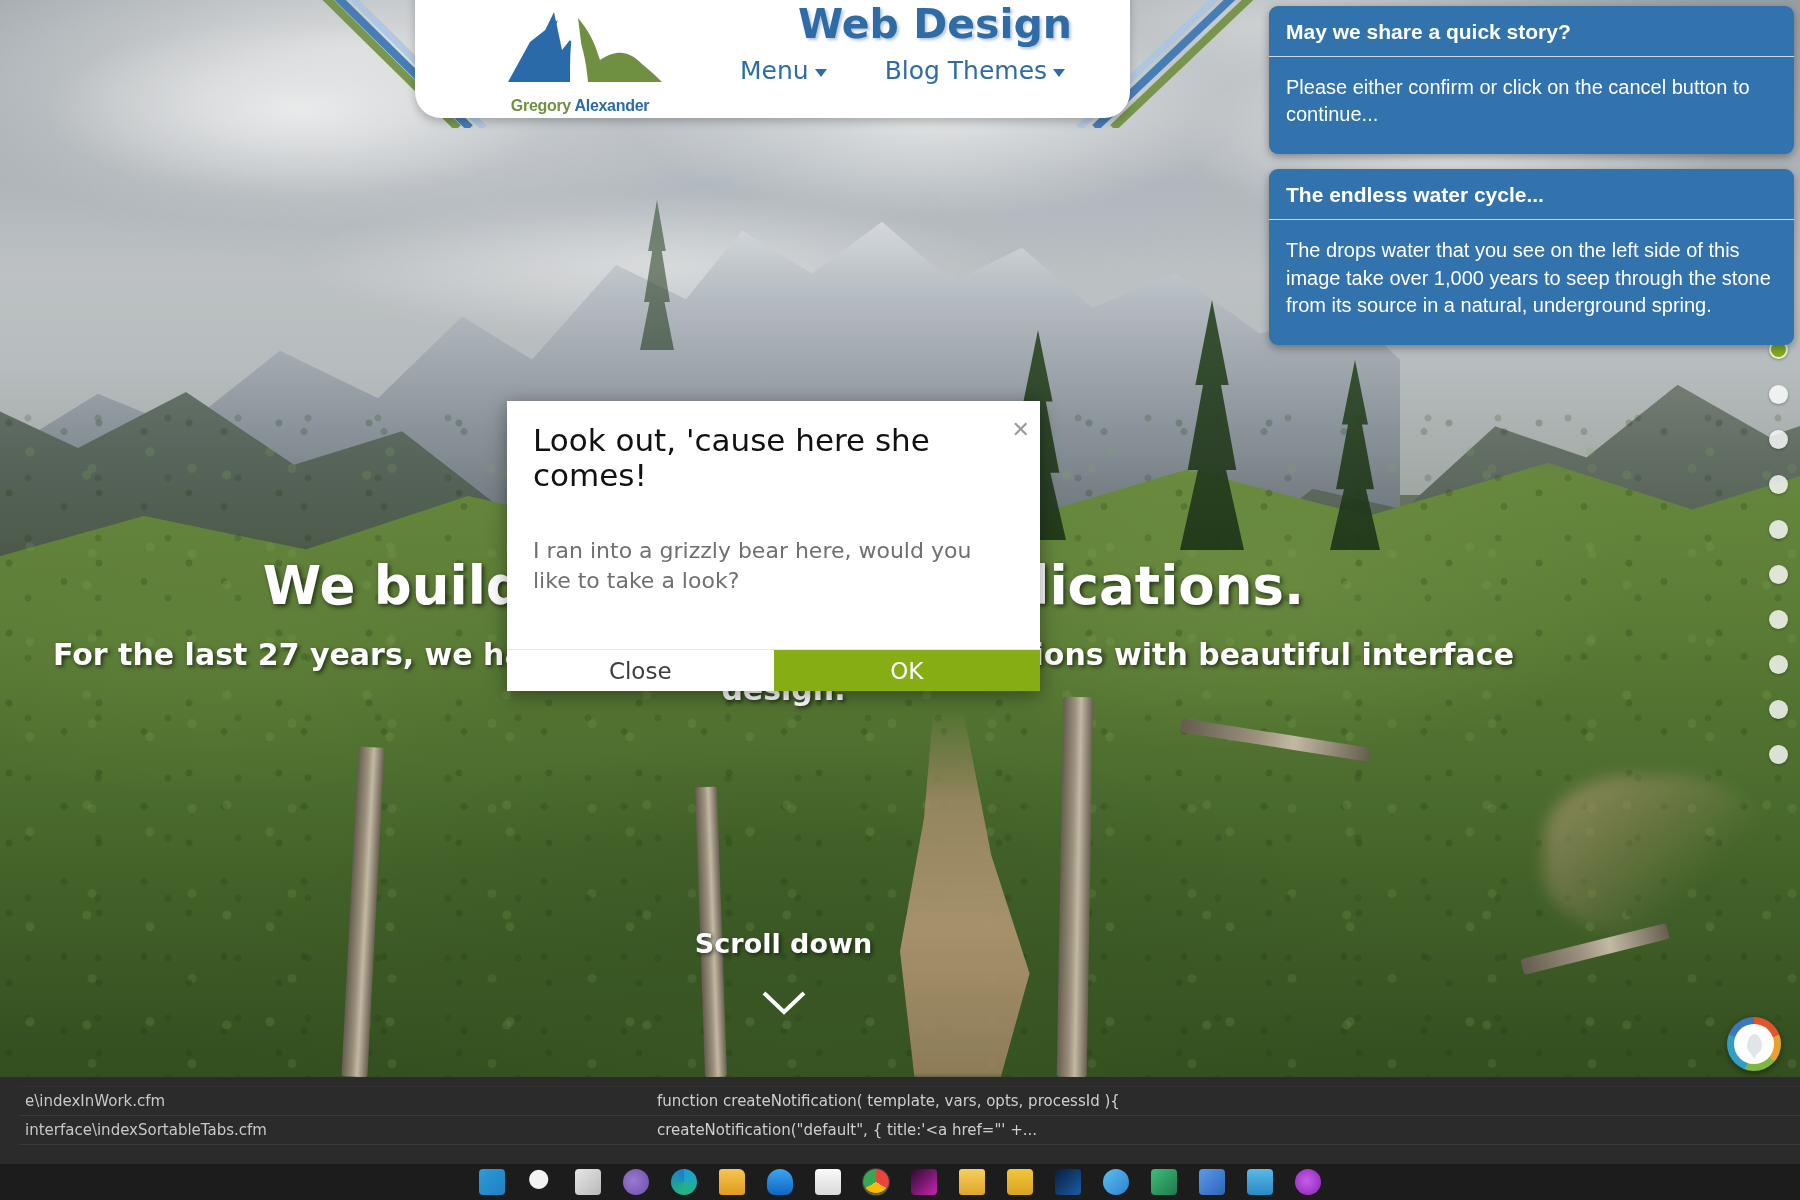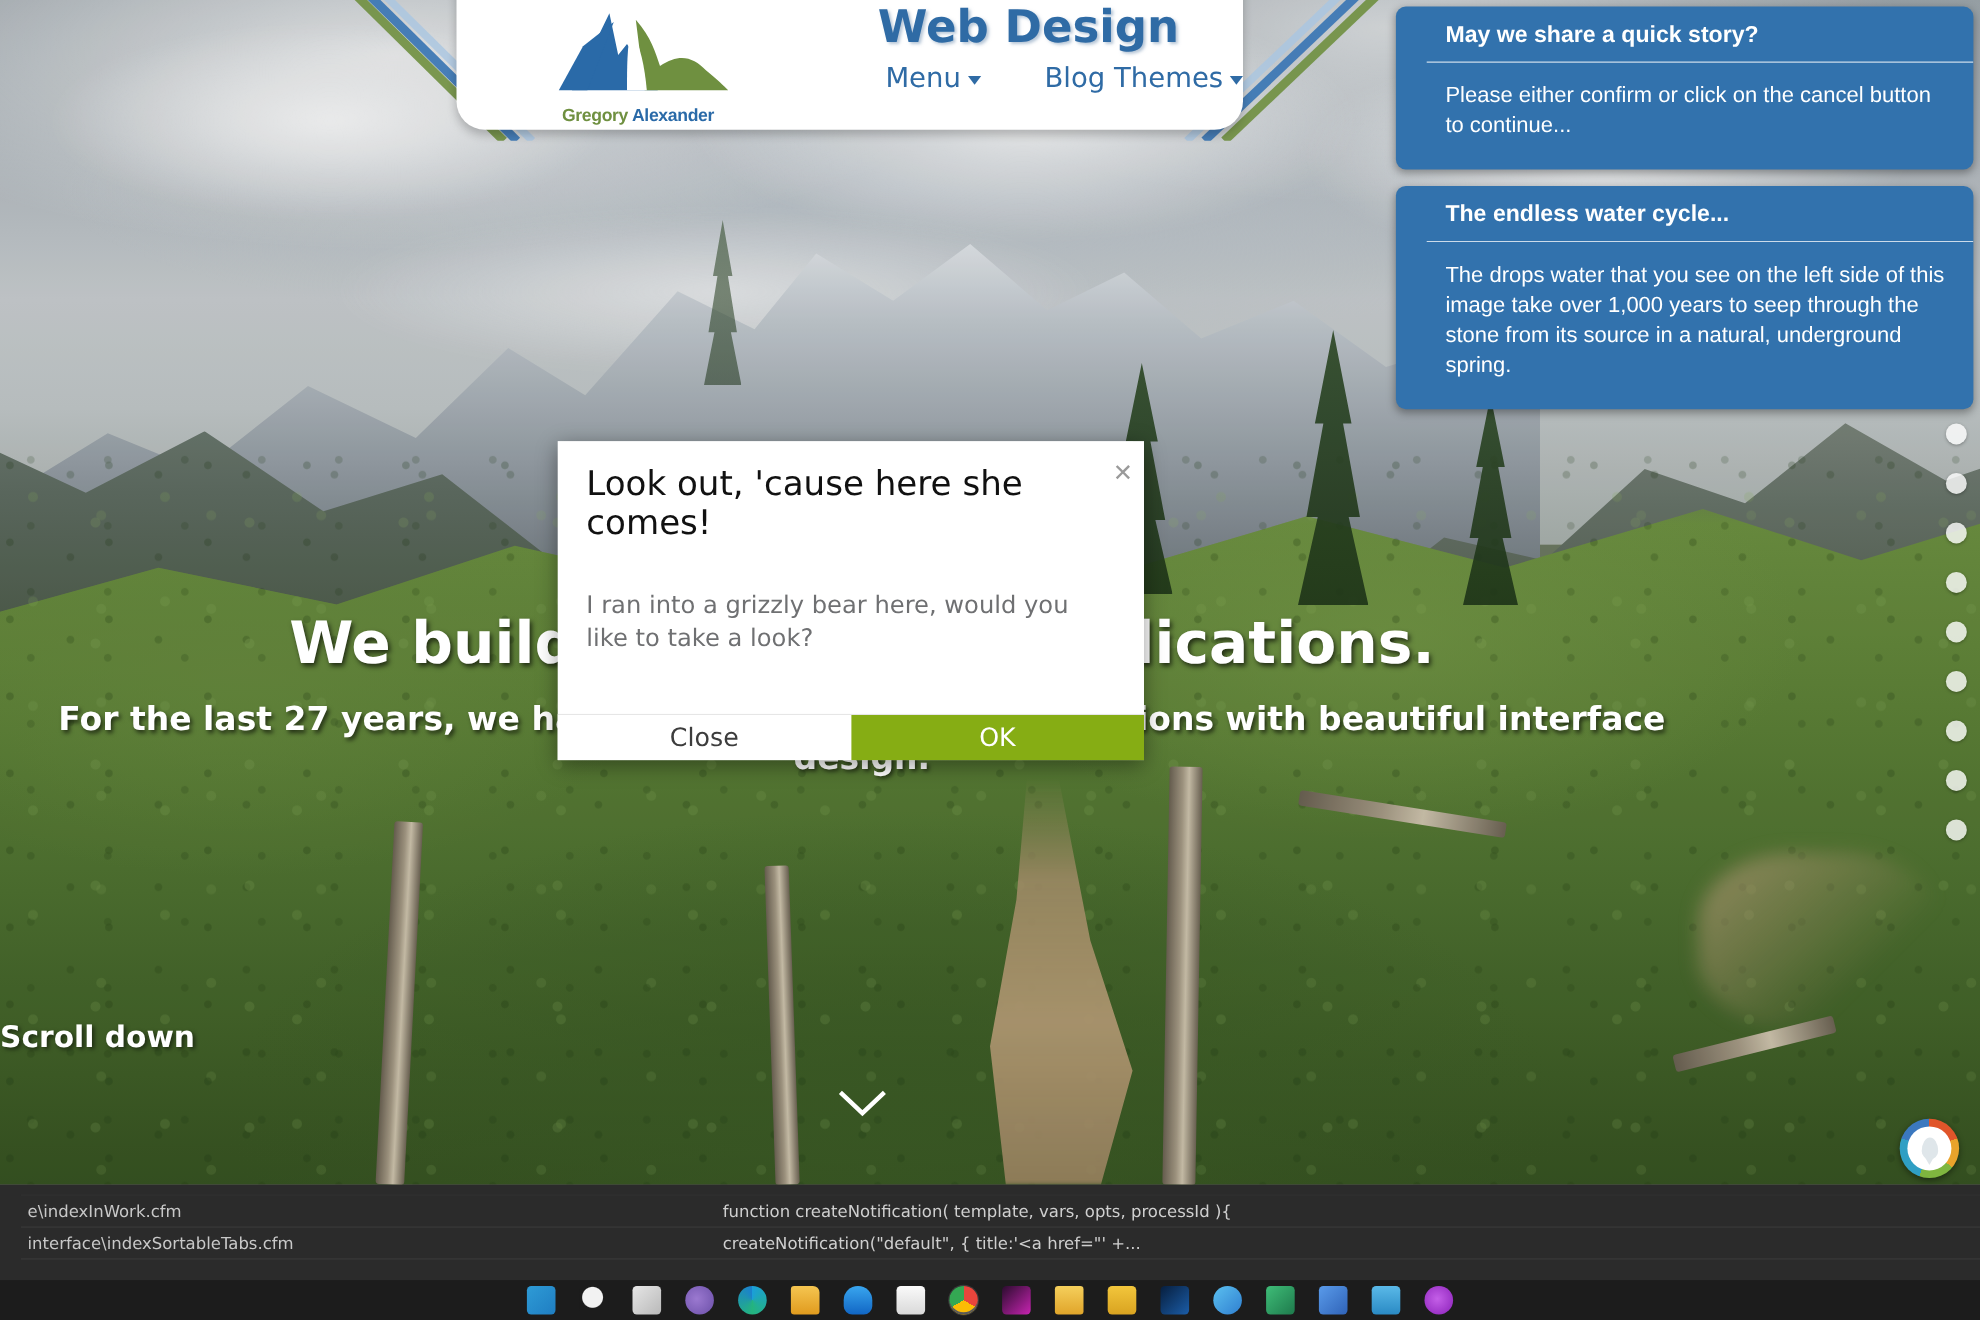--- a/index.html
+++ b/index.html
@@ -137,39 +137,39 @@
   .logo-name .a { color: #2a6aa8; }
 
   .site-title {
     position: absolute; left: 740px; top: 0px; width: 390px; text-align: center;
     font-family: "DejaVu Sans", sans-serif;
     font-size: 41px; font-weight: bold; color: #2f6ba5;
     text-shadow: 2px 2px 3px rgba(120,150,180,.55);
   }
   .nav {
     position: absolute; left: 740px; top: 56px; width: 390px;
-    display: flex; justify-content: flex-end; gap: 58px;
+    display: flex; justify-content: flex-start; gap: 58px;
   }
   .nav-item {
     font-size: 25px; color: #2f6ba5; cursor: pointer;
     font-family: "DejaVu Sans", sans-serif;
     display: flex; align-items: center; gap: 6px;
   }
   .caret {
     display: inline-block; width: 0; height: 0;
     border-left: 6px solid transparent; border-right: 6px solid transparent;
     border-top: 8px solid #2f6ba5; margin-top: 4px;
   }
 
   
   .notif-stack { position: absolute; right: 6px; top: 6px; width: 525px; z-index: 60; }
   .notif {
     background: #3272ad; color: #fff; border-radius: 9px;
     box-shadow: 0 3px 8px rgba(0,0,0,.35);
-    margin-bottom: 15px; overflow: hidden; padding-left: 28px;
+    margin-bottom: 15px; overflow: hidden;
   }
   .notif-title {
     font-size: 21px; font-weight: bold; padding: 14px 17px 12px 17px;
     border-bottom: 1px solid rgba(255,255,255,.75);
   }
   .notif-body { font-size: 20px; line-height: 1.36; padding: 17px 17px 26px 17px; }
 
   
   .hero-h1 {
     position: absolute; left: 0; top: 555px; width: 1567px; text-align: center;
@@ -177,21 +177,21 @@
     font-size: 53px; font-weight: bold; color: #fff; z-index: 20;
     text-shadow: 2px 2px 5px rgba(0,0,0,.65);
   }
   .hero-h2 {
     position: absolute; left: 0; top: 637px; width: 1567px; text-align: center;
     font-family: "DejaVu Sans", sans-serif;
     font-size: 30px; font-weight: bold; color: #fff; z-index: 20;
     text-shadow: 2px 2px 4px rgba(0,0,0,.6);
   }
   .scroll-down {
-    position: absolute; left: 0; top: 928px; width: 1567px; 
+    position: absolute; left: 0; top: 928px; width: 1567px; text-align: center;
     font-family: "DejaVu Sans", sans-serif;
     font-size: 27px; font-weight: bold; color: #fff; z-index: 20;
     text-shadow: 2px 2px 4px rgba(0,0,0,.55);
     cursor: pointer;
   }
   .scroll-chev {
     position: absolute; left: 0; top: 990px; width: 1567px; text-align: center; z-index: 20;
     cursor: pointer;
   }
 

